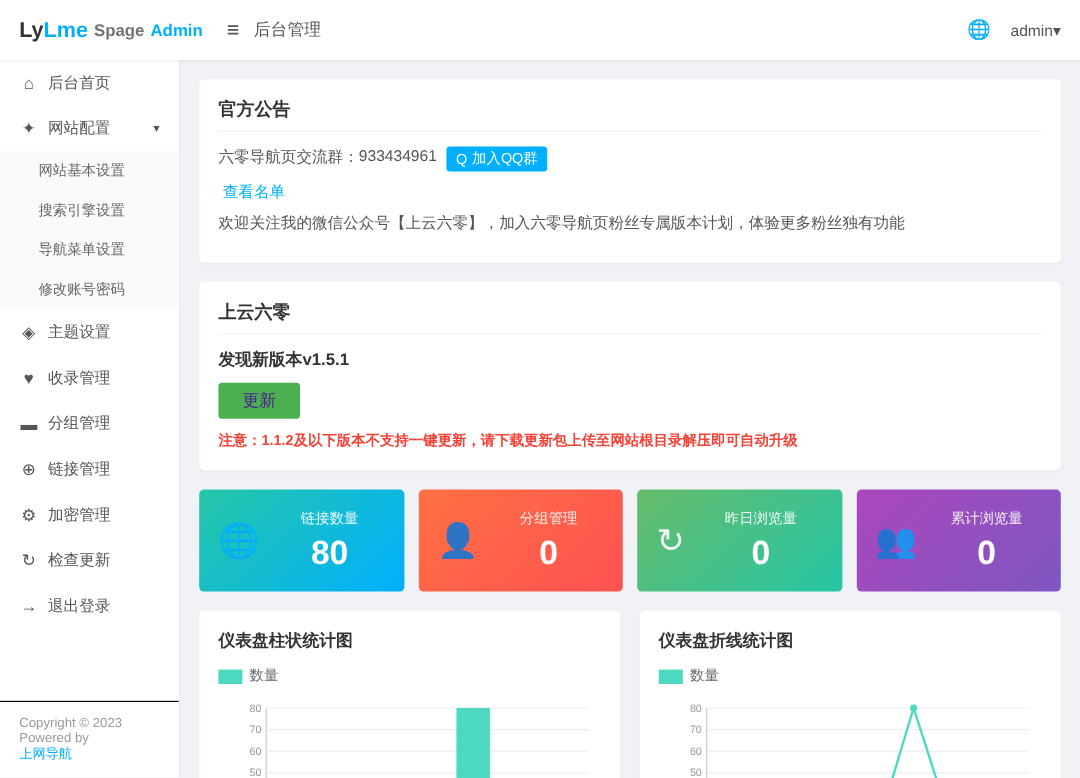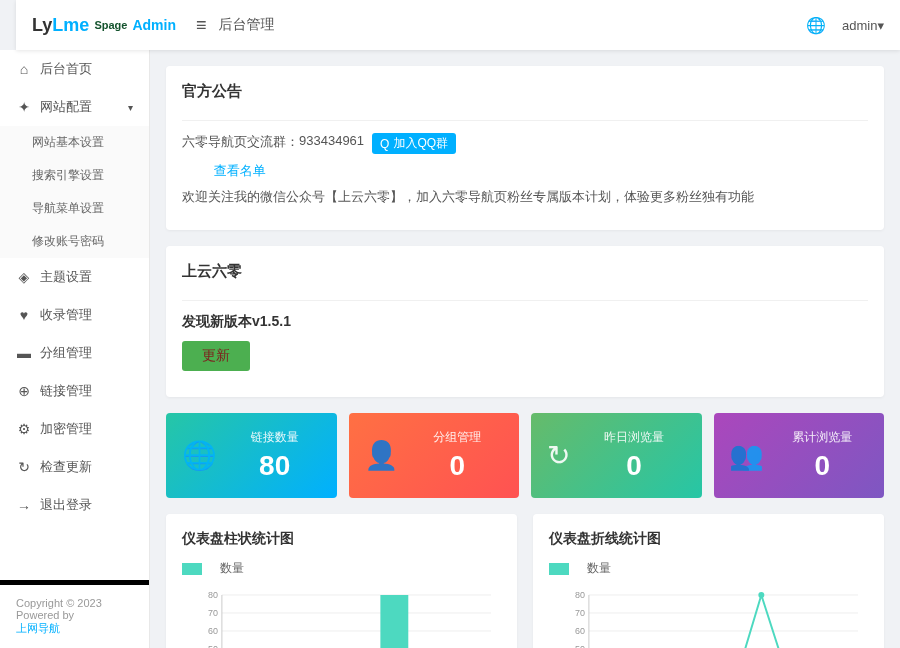--- a/index.html
+++ b/index.html
@@ -8,33 +8,32 @@
     
     .header {
       height: 50px;
       background: #fff;
       display: flex;
       align-items: center;
       padding: 13px 16px;
       box-shadow: 0 1px 4px rgba(0,0,0,0.1);
       z-index: 10;
       flex-shrink: 0;
-      margin-left: 16px;
     }
     .header-logo {
       display: flex;
       align-items: center;
       font-size: 18px;
       font-weight: bold;
       color: #333;
       margin-right: 20px;
     }
     .logo-ly { color: #333; }
     .logo-lme { color: #00b0ff; }
-    .logo-spage { color: #14532d; font-size: 11px; }
+    .logo-spage { color: #737373; font-size: 14px; }
     .logo-admin { color: #00b0ff; font-size: 14px; }
     .header-menu-icon {
       font-size: 18px;
       color: #555;
       margin-right: 12px;
       cursor: pointer;
     }
     .header-title {
       color: #555;
       font-size: 14px;
@@ -90,21 +89,21 @@
       cursor: pointer;
       color: #666;
       font-size: 12px;
       transition: background 0.2s;
     }
     .sidebar-footer {
       margin-top: auto;
       padding: 12px 16px;
       font-size: 11px;
       color: #999;
-      border-top: 5px solid #000000;
+      border-top: 1px solid #000000;
     }
     .sidebar-footer a { color: #00b0ff; text-decoration: none; }
 
     
     .main {
       flex: 1;
       overflow-y: auto;
       padding: 16px;
       position: relative;
     }
@@ -131,21 +130,21 @@
       margin-bottom: 16px;
       box-shadow: 0 1px 3px rgba(0,0,0,0.05);
       position: relative;
       z-index: 1;
     }
     .card-title {
       font-size: 15px;
       font-weight: bold;
       color: #333;
       margin-bottom: 12px;
-      padding-bottom: 19px;
+      padding-bottom: 8px;
       border-bottom: 1px solid #f0f0f0;
     }
 
     
     .announce-row {
       display: flex;
       margin-bottom: 8px;
       font-size: 13px;
       color: #555;
     }
@@ -154,27 +153,27 @@
       align-items: center;
       background: #00b0ff;
       color: #fff;
       border-radius: 3px;
       padding: 2px 8px;
       font-size: 12px;
       margin-left: 8px;
       cursor: pointer;
     }
     .qq-btn .icon { margin-right: 4px; }
-    .link { color: #00b0ff; cursor: pointer; text-decoration: none; margin-left: 28px; }
+    .link { color: #00b0ff; cursor: pointer; text-decoration: none; }
 
     
     .version-text { font-size: 14px; font-weight: bold; margin-bottom: 10px; }
     .update-btn {
       background: #4caf50;
-      color: #7f1d1d;
+      color: #4c1d95;
       border: none;
       padding: 6px 20px;
       border-radius: 3px;
       cursor: pointer;
       font-size: 14px;
       margin-bottom: 10px;
       display: inline-block;
     }
     .warning-text {
       color: #f44336;
@@ -228,21 +227,21 @@
     }
     .chart-title {
       font-size: 14px;
       font-weight: bold;
       color: #333;
       margin-bottom: 12px;
     }
     .chart-legend {
       display: flex;
       align-items: center;
-      gap: 18px;
+      gap: 6px;
       margin-bottom: 8px;
       font-size: 12px;
       color: #666;
     }
     .legend-color {
       width: 20px;
       height: 12px;
       background: #4dd9c0;
       display: inline-block;
     }
@@ -356,20 +355,23 @@
       </div>
       <div class="announce-row">
         <span>欢迎关注我的微信公众号【上云六零】，加入六零导航页粉丝专属版本计划，体验更多粉丝独有功能</span>
       </div>
     </div>
 
     <div class="card">
       <div class="card-title">上云六零</div>
       <div class="version-text">发现新版本v1.5.1</div>
       <button class="update-btn">更新</button>
+      <div class="warning-text">
+        <span>注意：</span><span>1.1.2及以下版本不支持一键更新，请下载更新包上传至网站根目录解压即可自动升级</span>
+      </div>
     </div>
 
     <div class="stats-row">
       <div class="stat-card teal">
         <div class="stat-icon">🌐</div>
         <div class="stat-info">
           <div class="stat-label">链接数量</div>
           <div class="stat-value">80</div>
         </div>
       </div>

